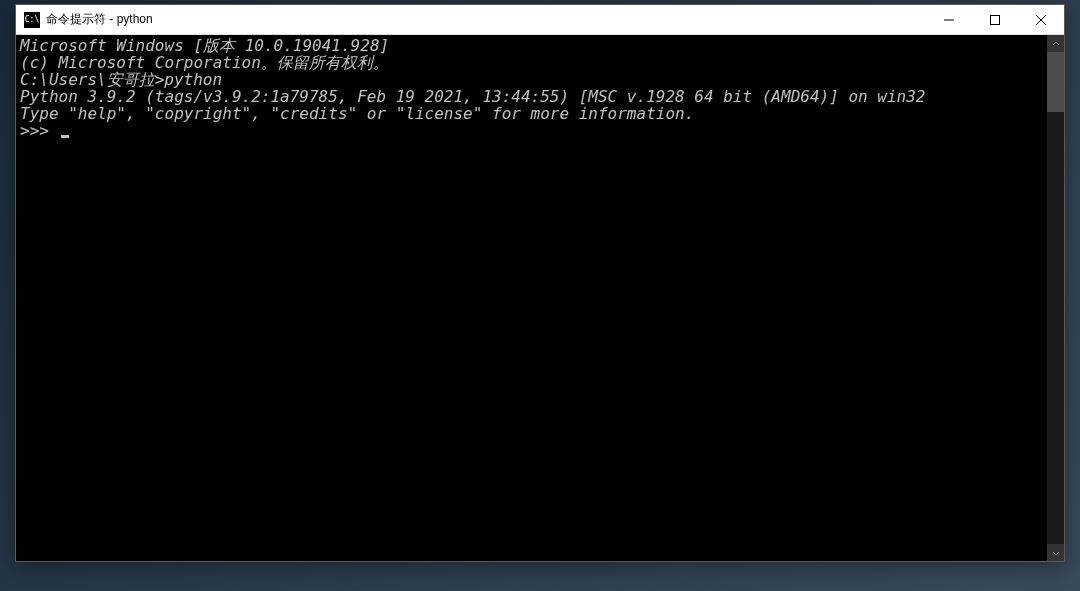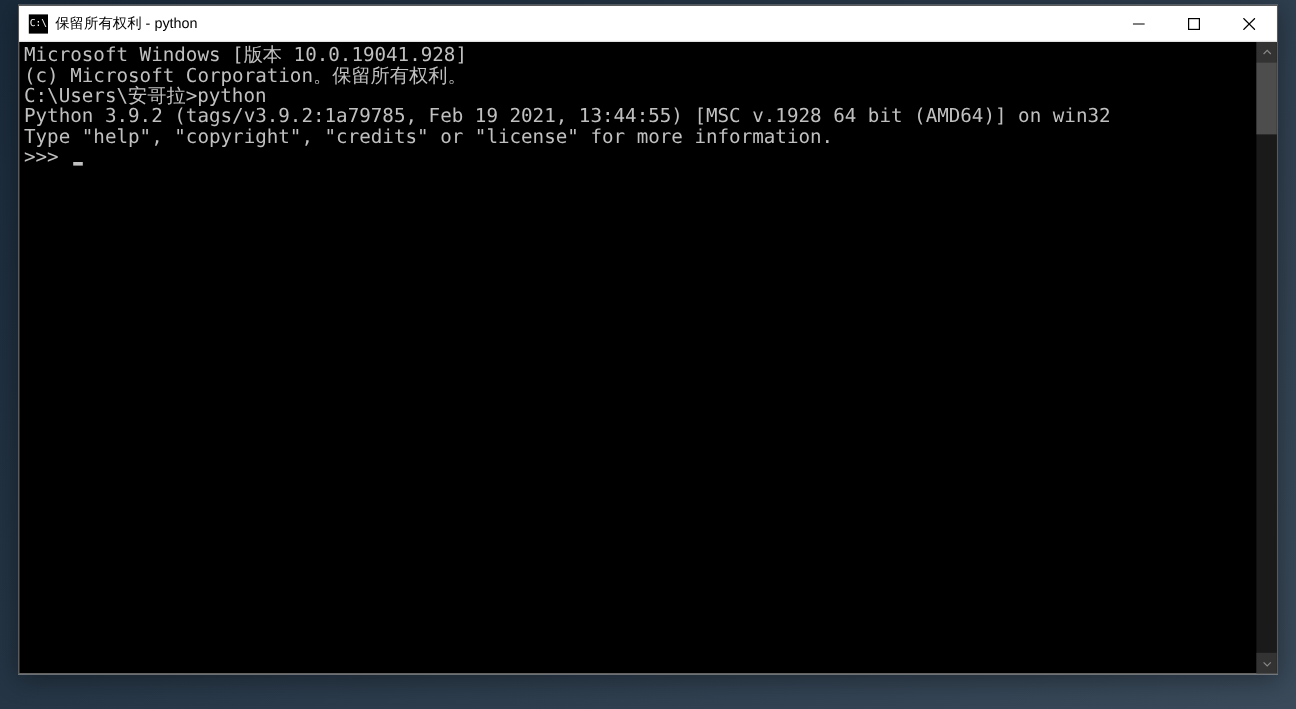--- a/index.html
+++ b/index.html
@@ -80,20 +80,21 @@
       padding: 2px 4px;
       font-family: "NSimSun", "SimSun", "Consolas", monospace;
       font-size: 16px;
       line-height: 17px;
       color: #c0c0c0;
       white-space: pre;
       overflow: hidden;
     }
     .terminal-line {
       display: block;
+      font-style: italic;
     }
     .cursor {
       display: inline-block;
       width: 8px;
       height: 3px;
       background: #c0c0c0;
       vertical-align: bottom;
       margin-bottom: 1px;
       margin-left: 2px;
     }
@@ -124,21 +125,21 @@
       background: #4d4d4d;
       cursor: pointer;
     }
   </style>
 </head>
 <body>
 
 <div class="window">
   <div class="titlebar">
     <div class="title-icon">C:\</div>
-    <div class="title-text">保留所有权利 - python</div>
+    <div class="title-text">命令提示符 - python</div>
     <div class="window-controls">
       <div class="win-btn">
         <svg viewBox="0 0 10 10">
             <line x1="0" y1="5" x2="10" y2="5" stroke="#000" stroke-width="1"></line>
           </svg>
       </div>
       <div class="win-btn">
         <svg viewBox="0 0 10 10">
             <rect x="0.5" y="0.5" width="9" height="9" fill="none" stroke="#000" stroke-width="1"></rect>
           </svg>

